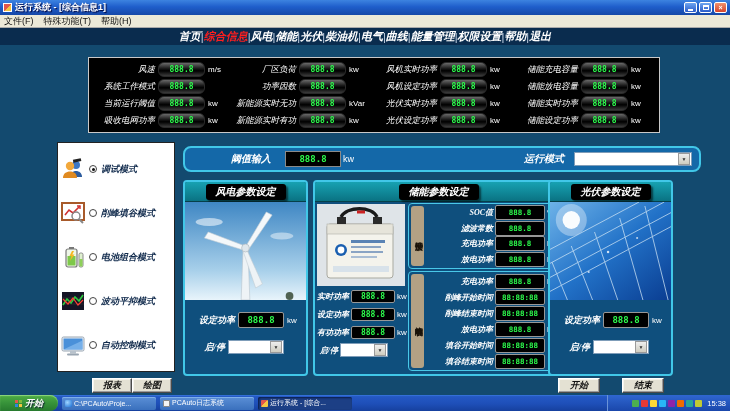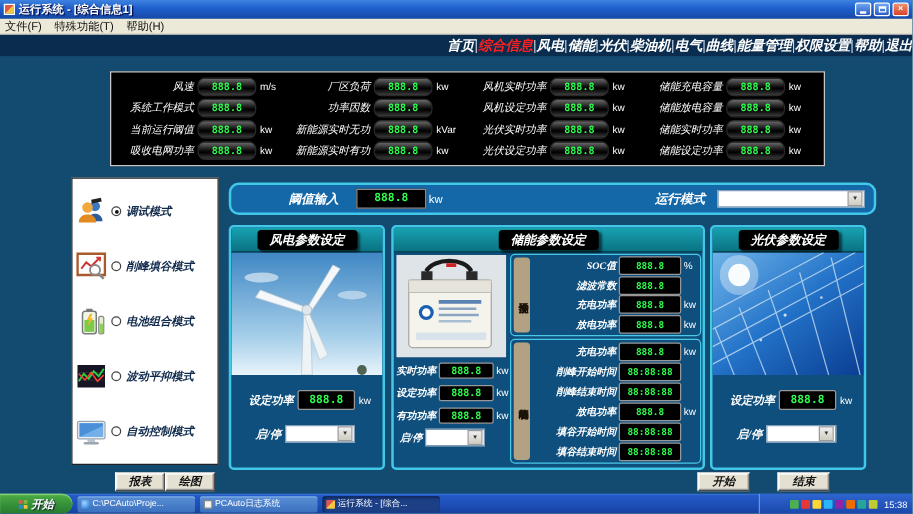--- a/index.html
+++ b/index.html
@@ -24,21 +24,21 @@
   .g-max { width:6px; height:5px; border:1px solid #fff; border-top-width:2px; }
 
   
   .menubar { position:absolute; top:15px; left:0; width:730px; height:13px;
     background:#ece9d8; border-bottom:1px solid #aaa; display:flex; align-items:center;
     padding-left:4px; gap:10px; }
   .menu-item { font-size:9px; color:#111; white-space:nowrap; }
 
   
   .navbar { position:absolute; top:28px; left:0; width:730px; height:17px;
-    background:#0a2c4e; display:flex; align-items:center; justify-content:flex-end; }
+    background:#0a2c4e; display:flex; align-items:center; justify-content:center; }
   .nav-item { color:#fff; font-size:11px; font-weight:bold; font-style:italic;
     font-family:"Liberation Serif",serif; white-space:nowrap; cursor:pointer; }
   .nav-item.active { color:#ff1f1f; }
   .nav-sep { color:#c7d6e8; font-size:11px; }
 
   
   .client { position:absolute; top:45px; left:0; width:730px; height:350px; background:#134a6f; }
 
   
   .overview { position:absolute; left:88px; top:12px; width:572px; height:76px;
@@ -85,21 +85,21 @@
   .radio.checked::after { content:""; position:absolute; left:2px; top:2px; width:3px;
     height:3px; border-radius:50%; background:#111; }
   .mode-text { font-size:9px; font-weight:bold; font-style:italic; color:#102a4c;
     font-family:"Liberation Serif",serif; white-space:nowrap; }
 
   
   .panel { position:absolute; top:135px; height:196px; border:2px solid #41c7e8;
     border-radius:4px; background:#0f4f7d; overflow:hidden; }
   .panel.wind { left:183px; width:125px; }
   .panel.storage { left:313px; width:251px; }
-  .panel.pv { left:568px; width:125px; }
+  .panel.pv { left:548px; width:125px; }
   .panel-header { height:20px; background:linear-gradient(180deg,#17a2b2,#0a7282);
     display:flex; align-items:center; justify-content:center; border-bottom:1px solid #06404a; }
   .header-plate { background:#000; border-radius:3px; padding:1px 10px; color:#fff;
     font-size:10px; font-weight:bold; font-style:italic; font-family:"Liberation Serif",serif;
     box-shadow:2px 2px 2px rgba(0,0,0,.55); white-space:nowrap; }
   .panel-img { display:block; width:100%; height:98px; }
   .p-rows { display:flex; flex-direction:column; gap:12px; padding:12px 4px 0; }
   .p-row { display:flex; align-items:center; gap:3px; }
   .p-label { flex:1; text-align:right; color:#fff; font-size:9px; font-weight:bold;
     font-style:italic; font-family:"Liberation Serif",serif; white-space:nowrap; }

